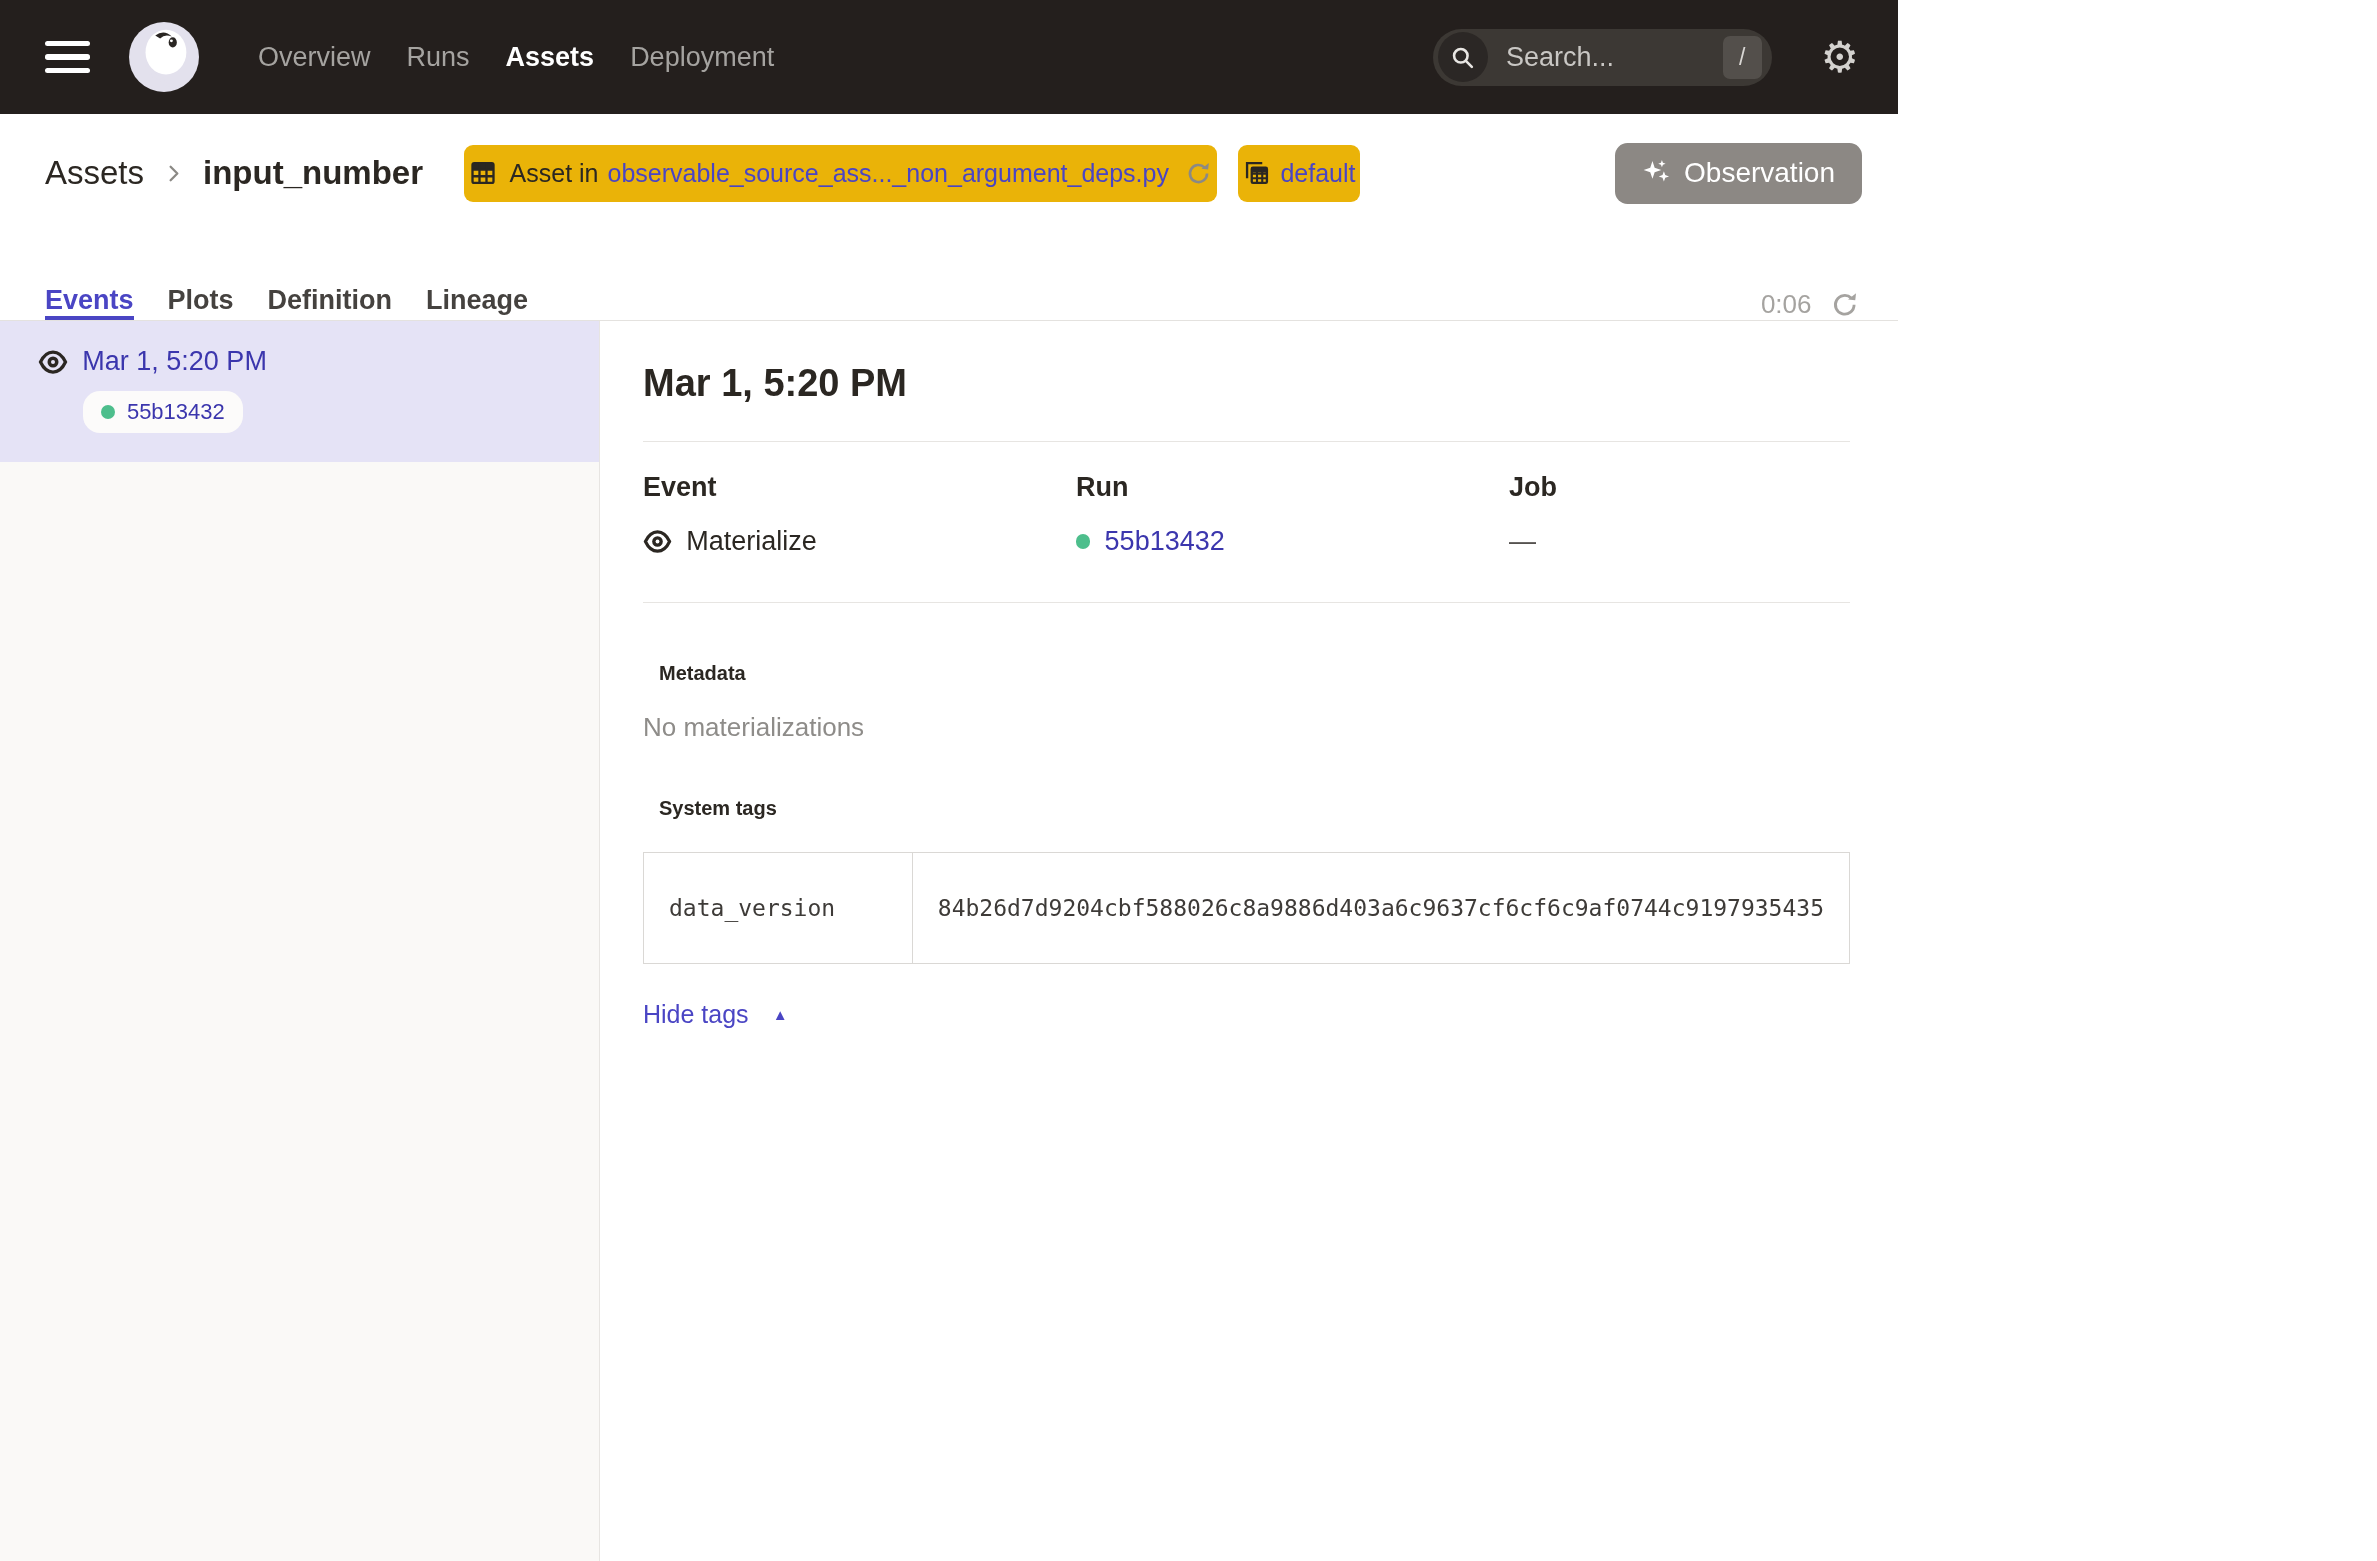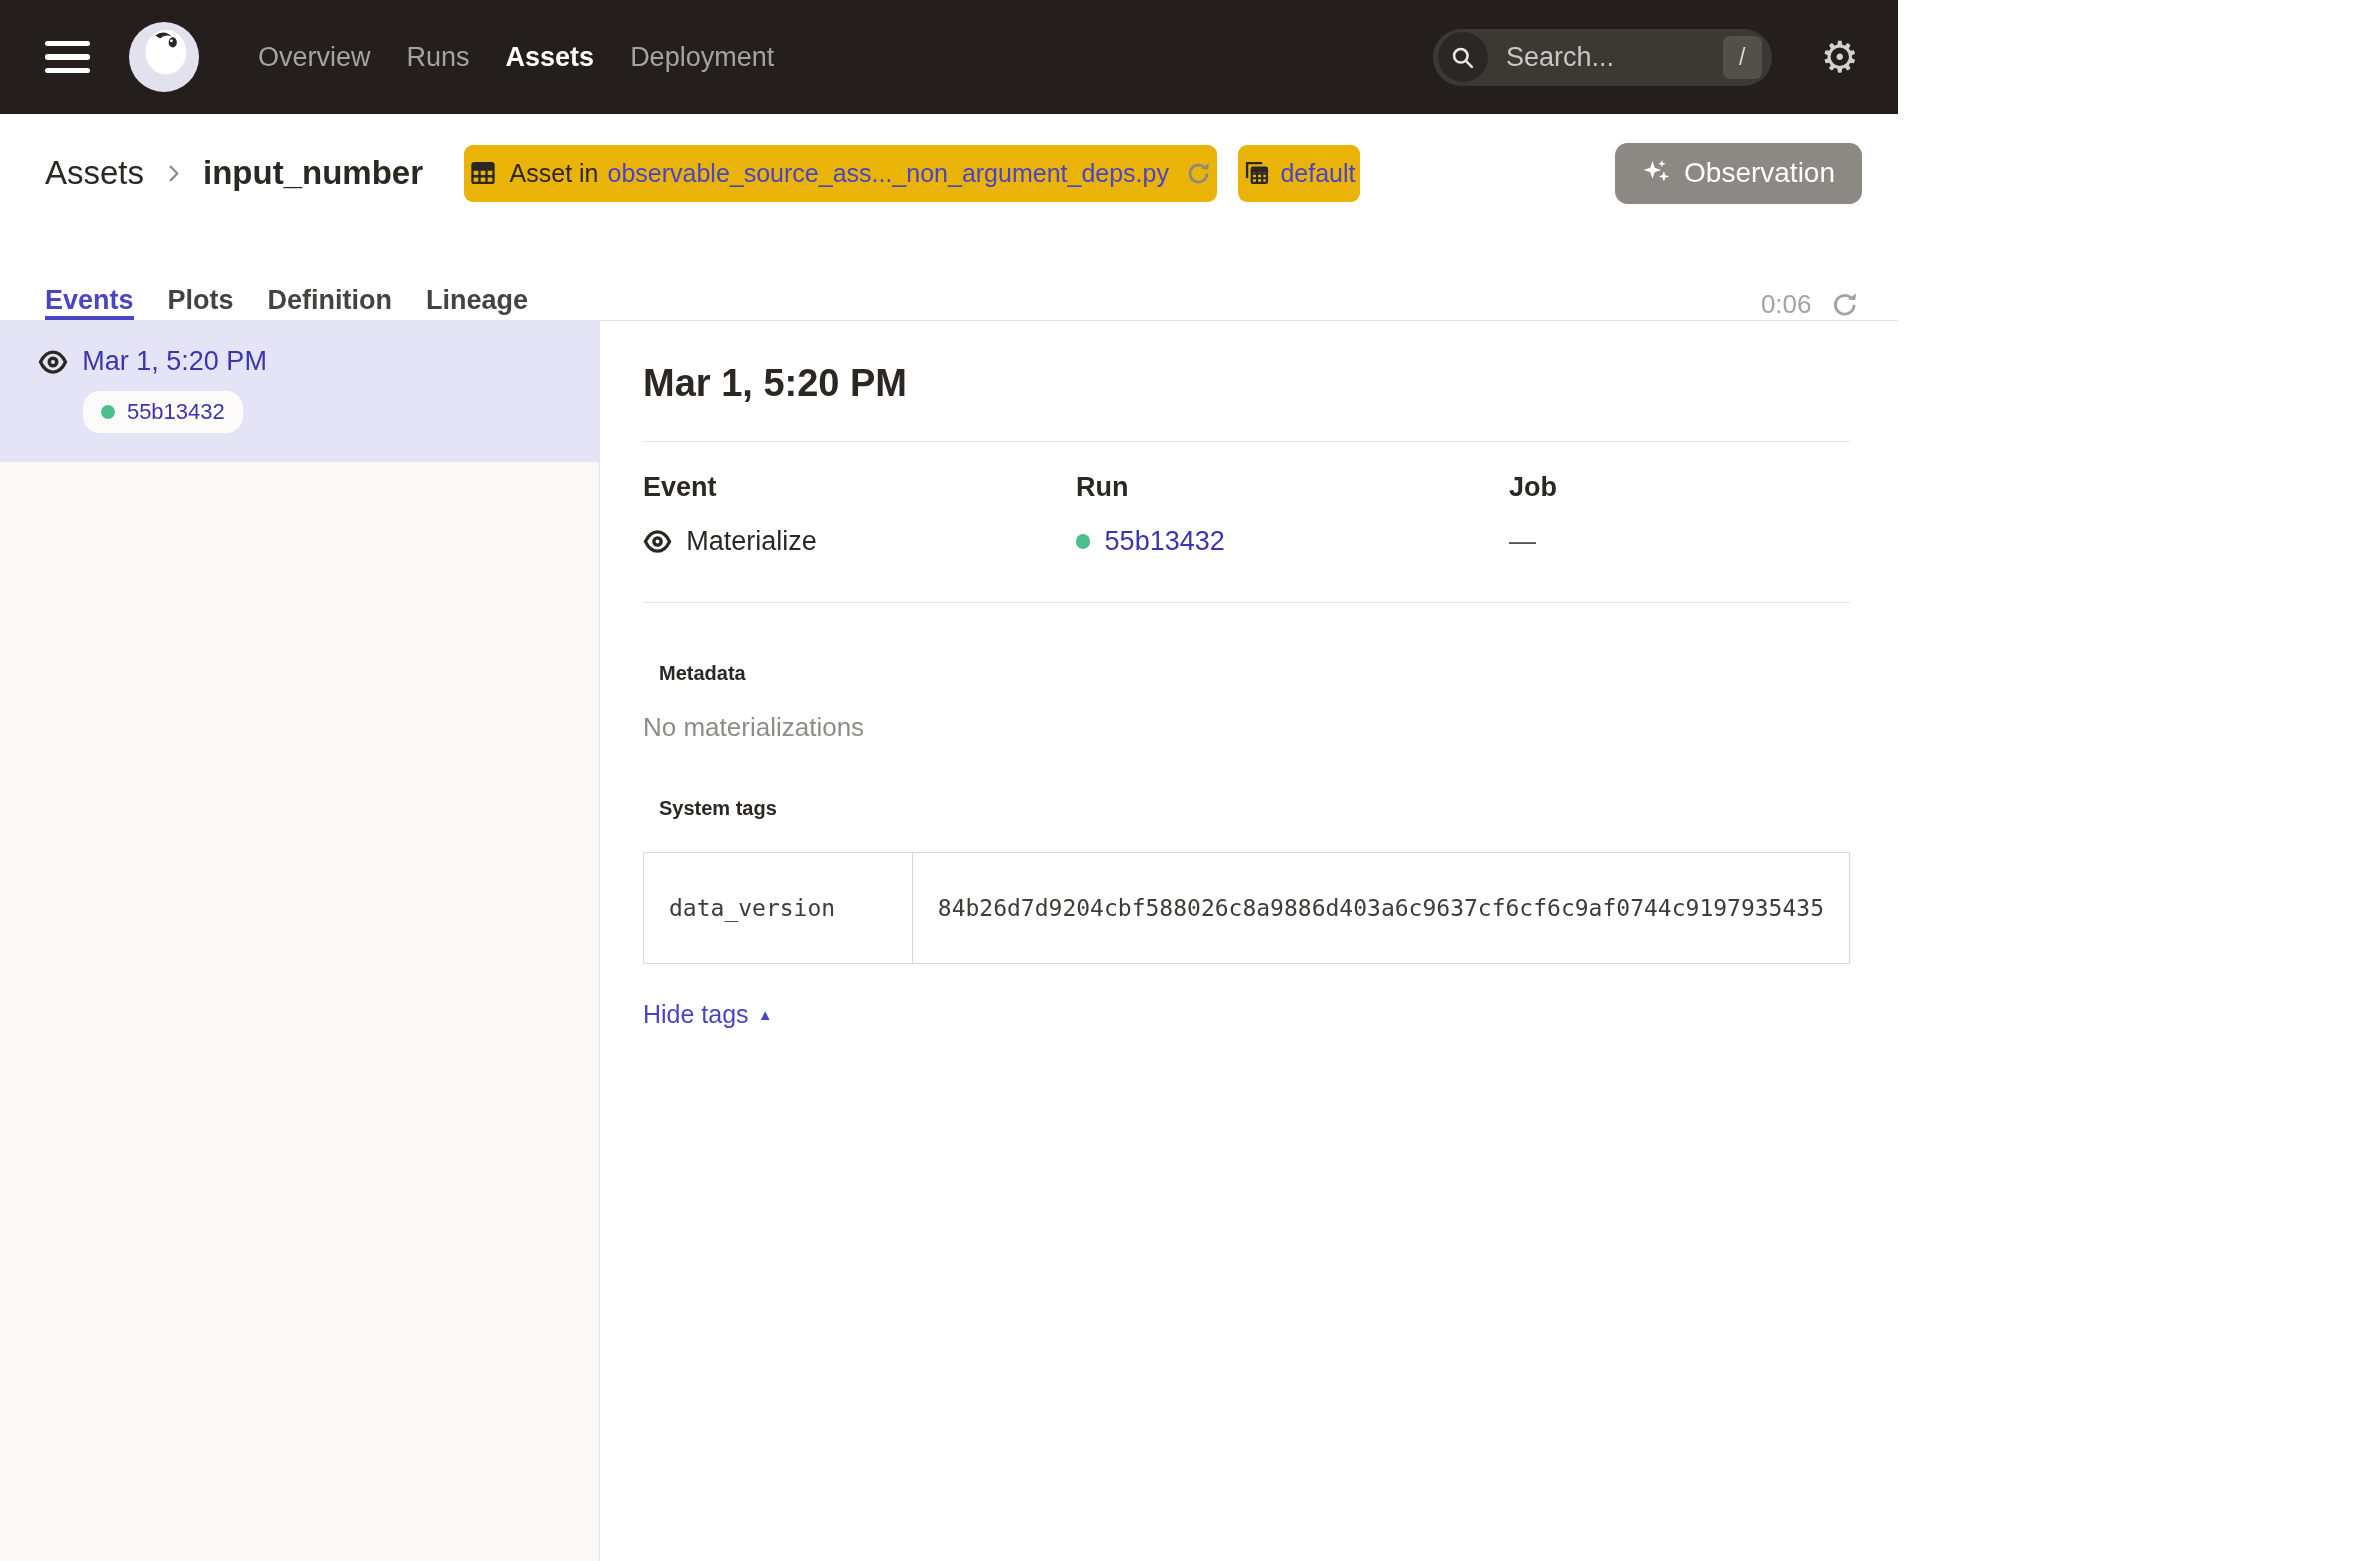--- a/index.html
+++ b/index.html
@@ -84,21 +84,21 @@
   .run-link{color:var(--accent-deep);text-decoration:none;cursor:pointer}
   .job-dash{color:#55524F}
 
   .metadata{margin-top:59px}
   .section-heading{font-size:20px;font-weight:700;color:var(--ink);margin:16px}
   .muted{margin-top:27px;font-size:26px;color:var(--gray-text)}
   .systags{margin-top:54px}
   .tag-table{margin-top:32px;width:100%;border-collapse:collapse}
   .tag-table td{border:0.9px solid #DAD8D5;font-family:"DejaVu Sans Mono", monospace;font-size:23px;color:#3E3B38;padding:42px 25px;vertical-align:middle}
   .tag-key{width:429px}
-  .hide-tags{display:inline-flex;align-items:center;gap:9px;margin-top:36px;font-size:25px;font-weight:500;color:var(--accent);text-decoration:none;cursor:pointer}
+  .hide-tags{display:inline-flex;align-items:center;gap:24px;margin-top:36px;font-size:25px;font-weight:500;color:var(--accent);text-decoration:none;cursor:pointer}
   .caret{font-size:15px;line-height:1}
 </style>
 </head>
 <body>
 
 <div class="page">
 
   <header class="navbar">
     <div class="nav-left">
       <button class="hamburger" aria-label="menu">

